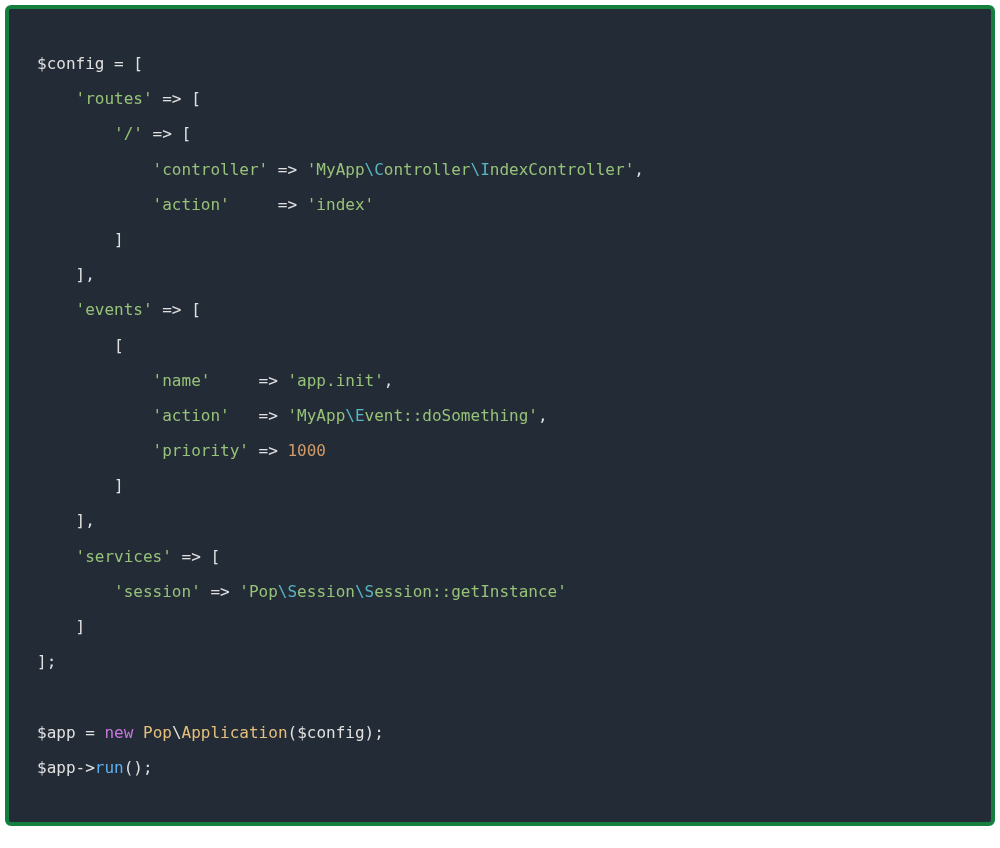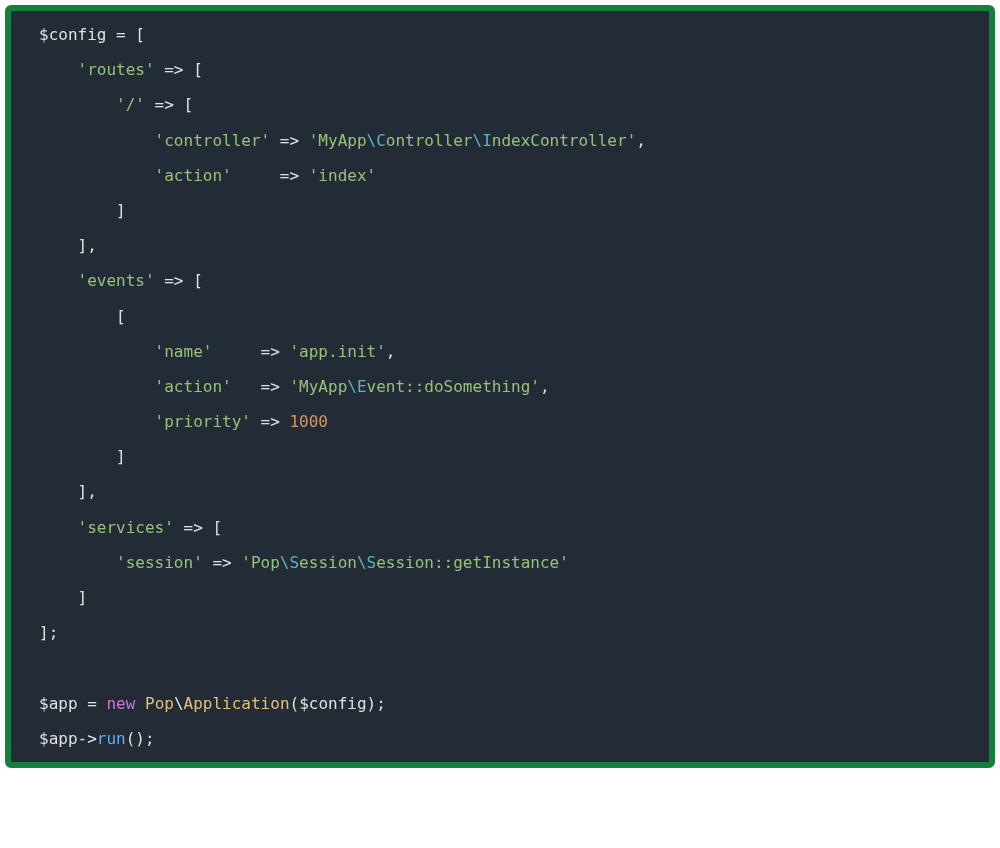--- a/index.html
+++ b/index.html
@@ -4,27 +4,27 @@
   <style>
     * { margin: 0; padding: 0; box-sizing: border-box; }
     body {
       background: #ffffff;
       font-family: 'Consolas', 'Monaco', 'Courier New', monospace;
       padding: 5px;
     }
     .code-block {
       background: #232b36;
       border-radius: 6px;
-      padding: 6px 28px;
+      padding: 37px 28px;
       font-size: 16px;
       line-height: 2.2;
       color: #e0e0e0;
       white-space: pre;
       overflow-x: auto;
-      border: 6px solid #15803d;
+      border: 4px solid #15803d;
     }
     .tok-var      { color: #e0e0e0; }
     .tok-punct    { color: #e0e0e0; }
     .tok-op       { color: #e0e0e0; }
     .tok-string   { color: #97c279; }
     .tok-number   { color: #d19a66; }
     .tok-keyword  { color: #c678dd; }
     .tok-class    { color: #e5c07b; }
     .tok-func     { color: #61afef; }
     .tok-escape   { color: #56b6c2; }

